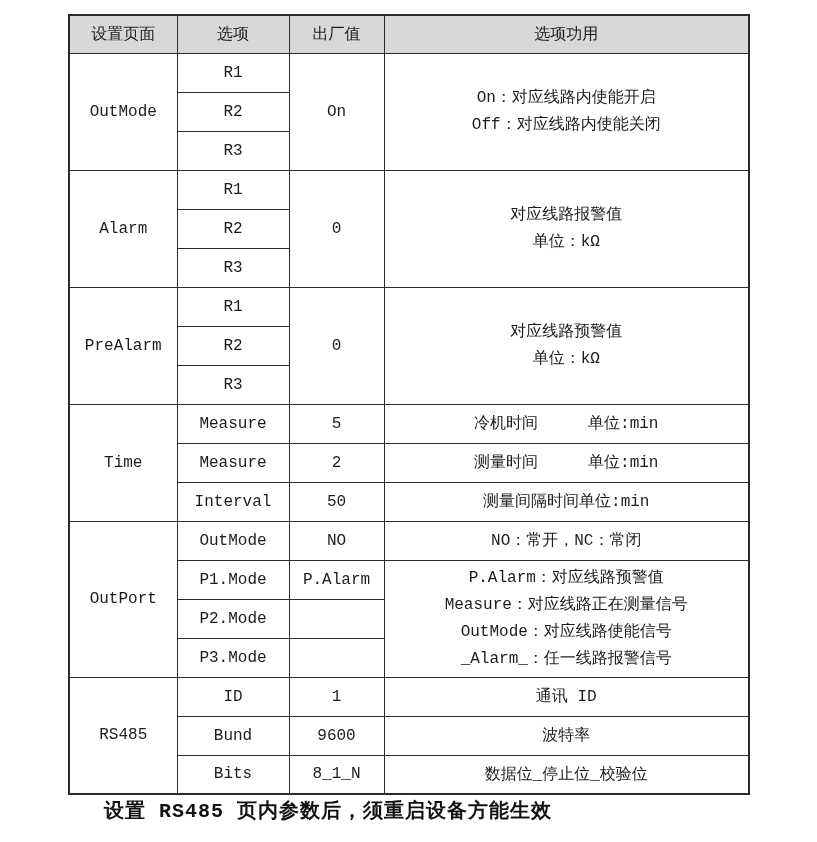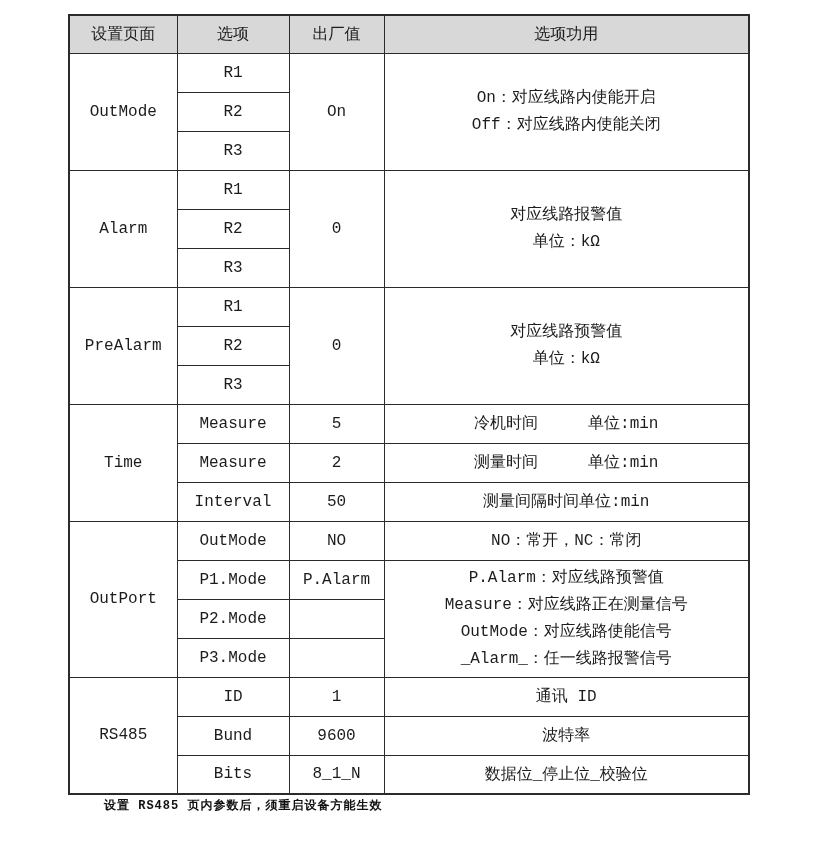--- a/index.html
+++ b/index.html
@@ -50,21 +50,21 @@
     display: flex;
     justify-content: center;
     align-items: flex-end;
   }
   .func-pair.gap-wide { gap: 50px; }
   .func-pair.gap-narrow { }
   .footer-note {
     position: absolute;
     left: 104px;
     top: 797px;
-    font-size: 12px;
+    font-size: 20px;
     font-weight: bold;
     letter-spacing: 1px;
     color: #111;
   }
 </style>
 </head>
 <body>
 
 <div class="sheet">
 

